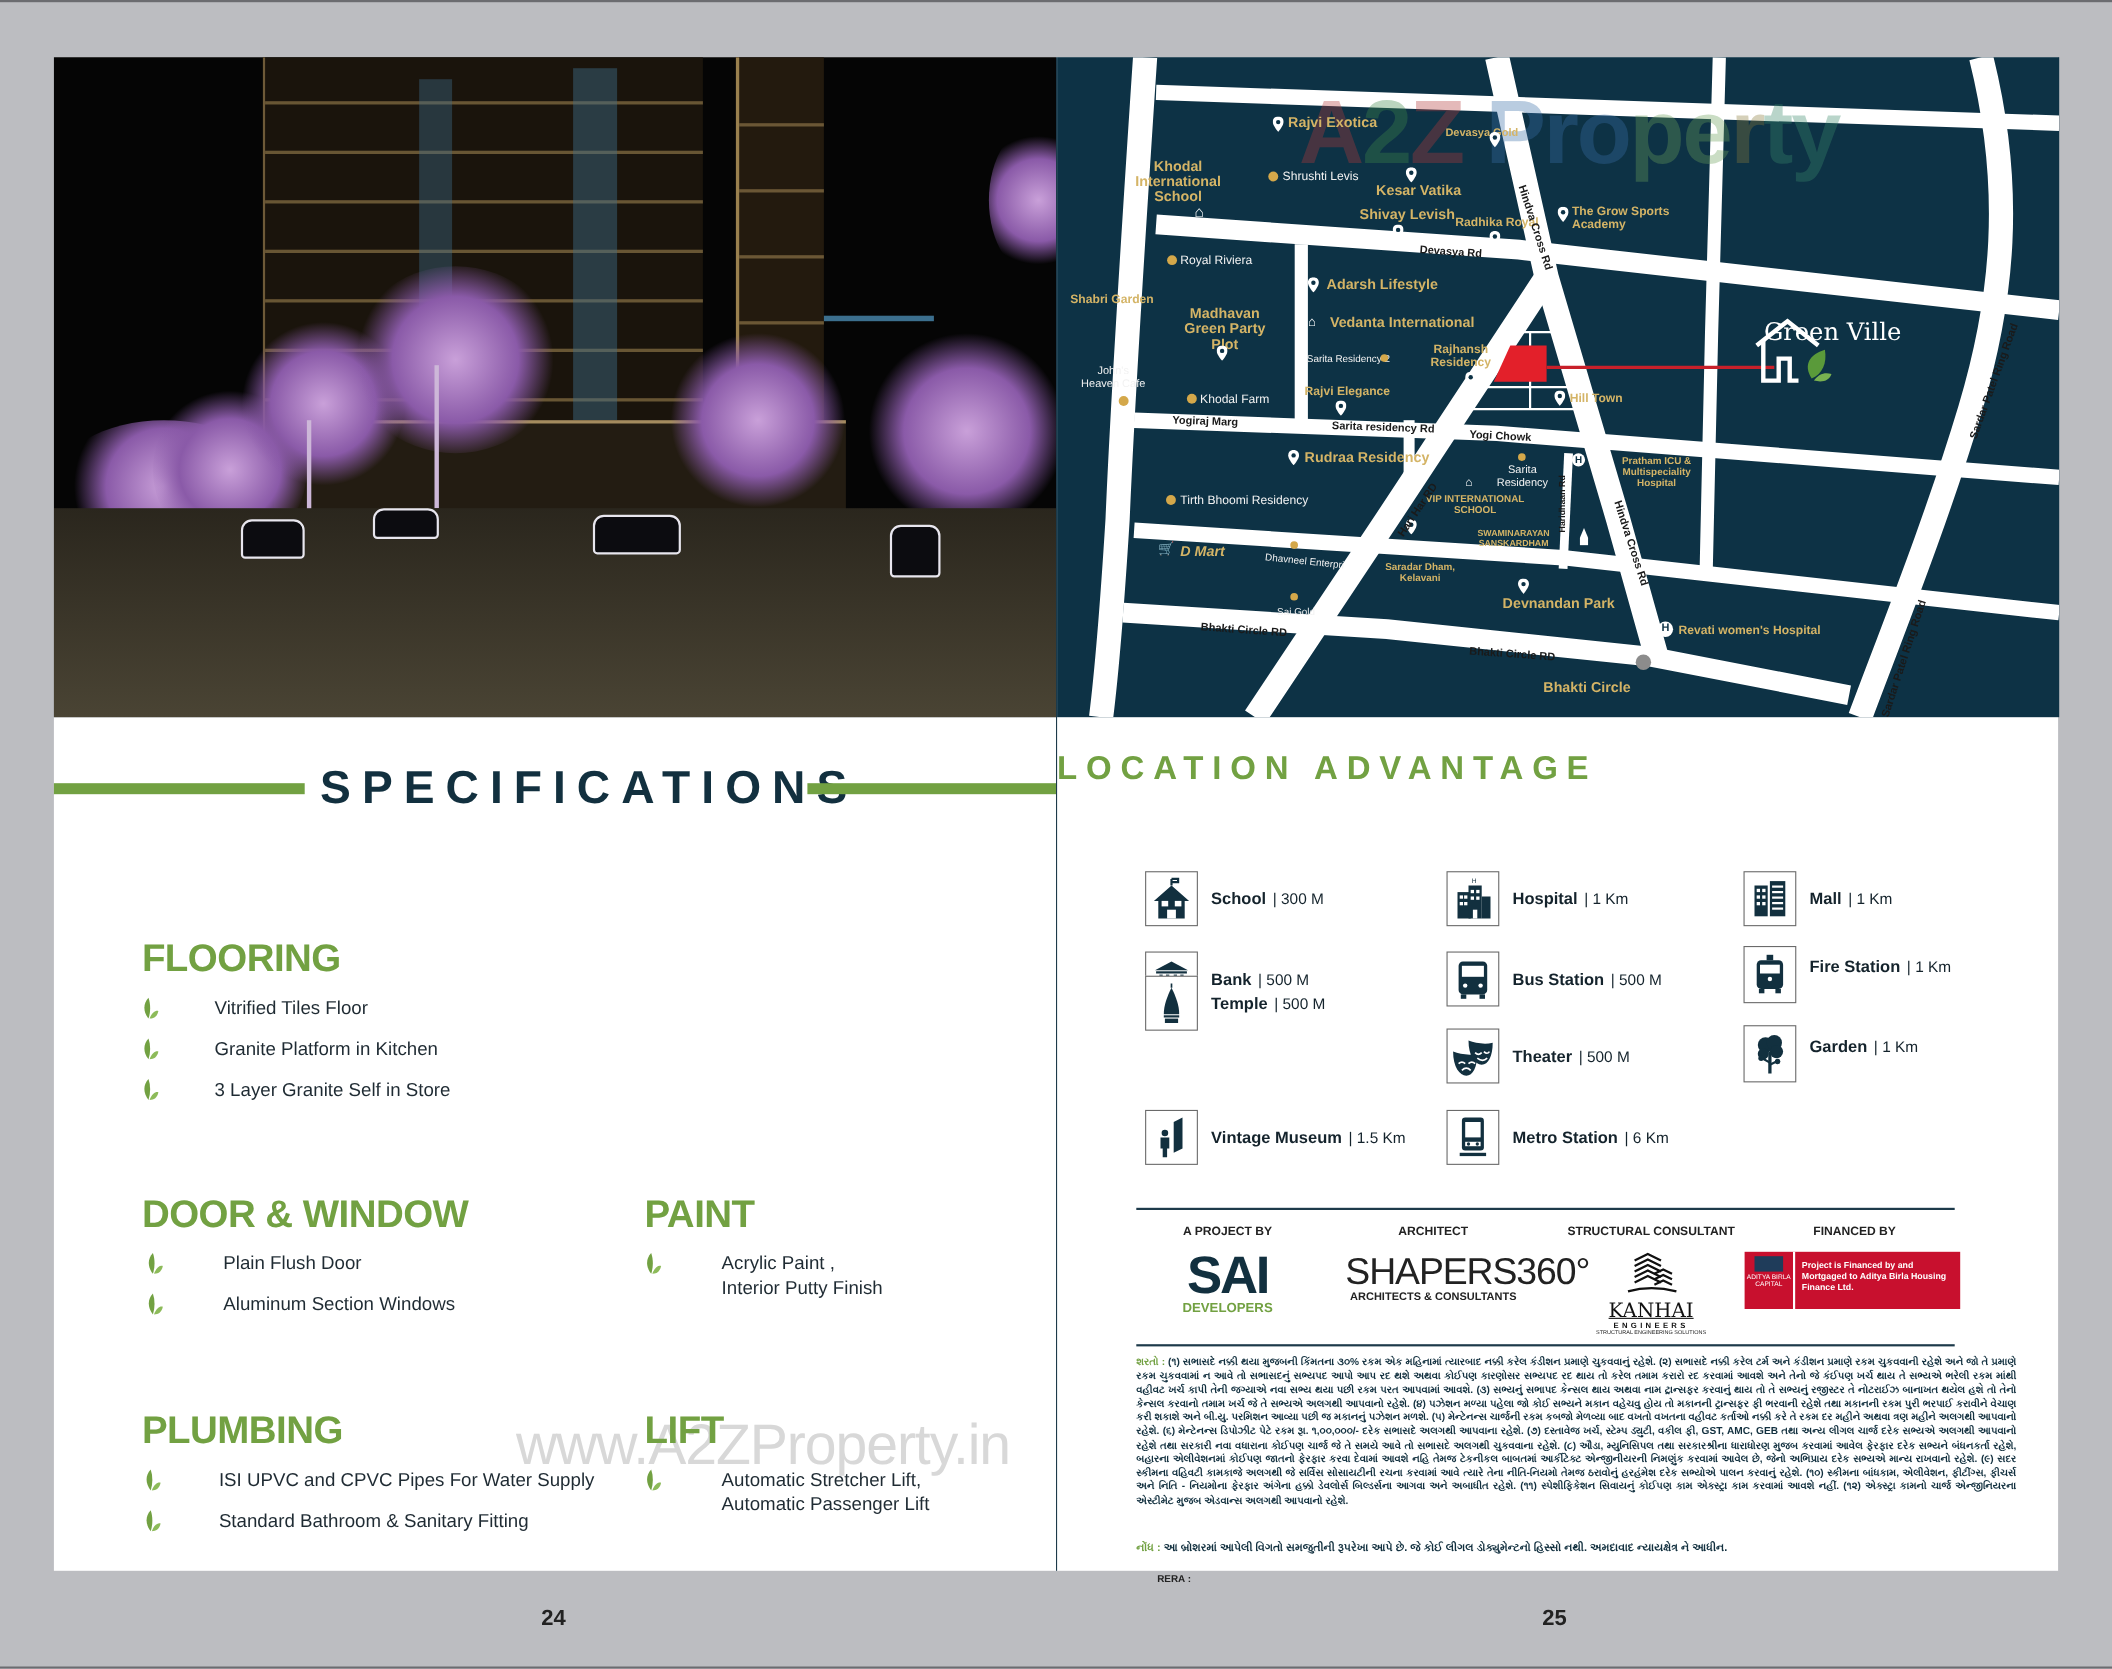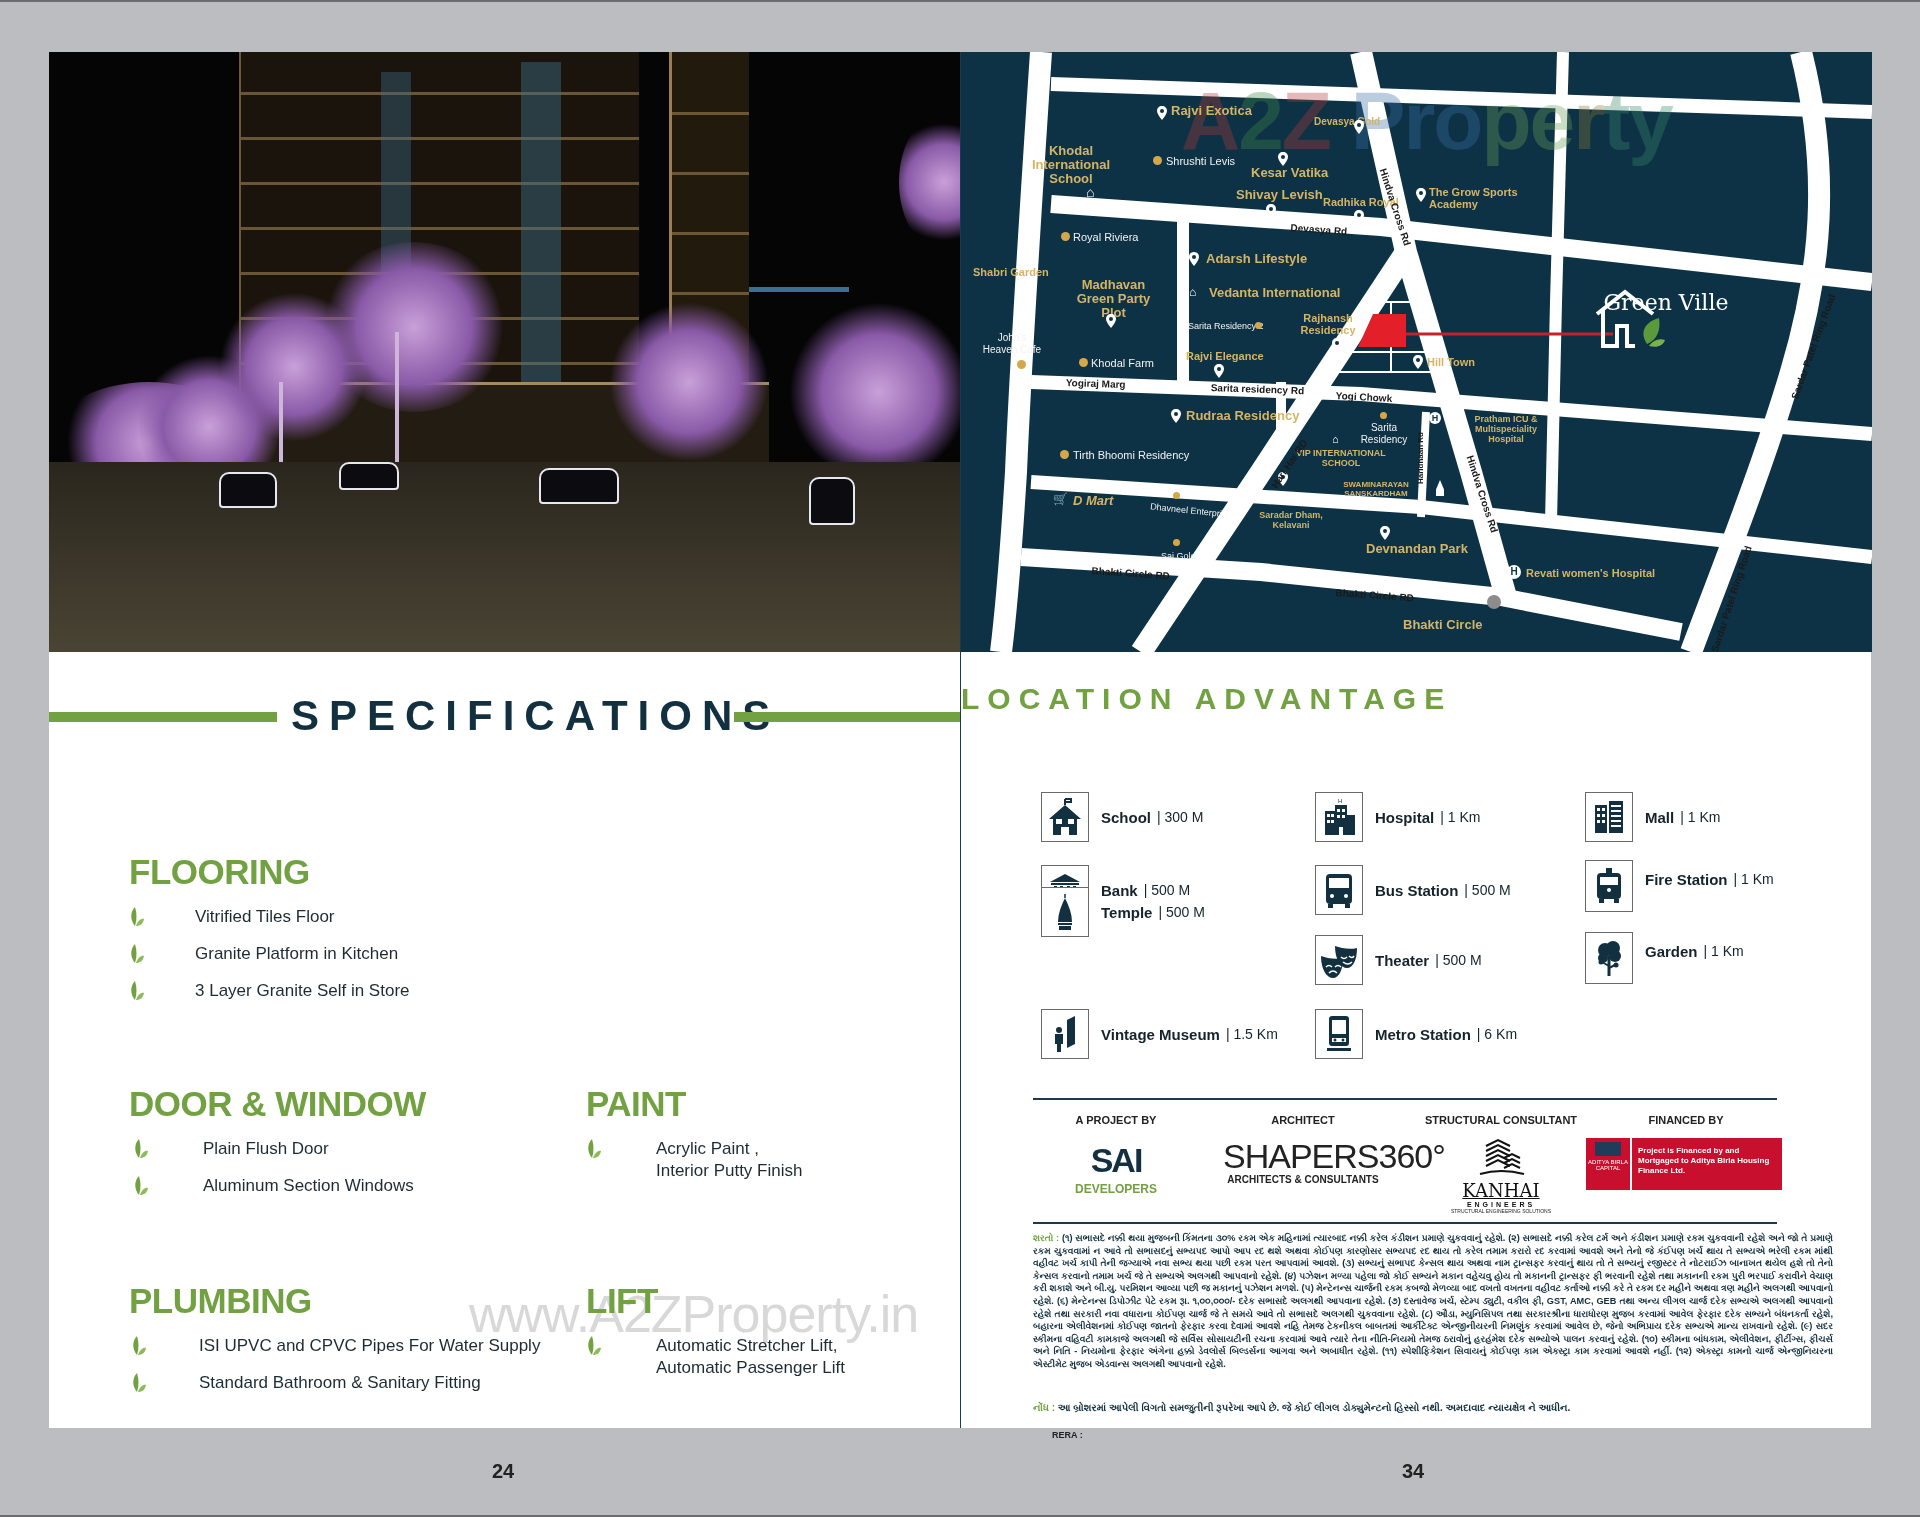--- a/index.html
+++ b/index.html
@@ -48,21 +48,21 @@
   
   .la-title { position: absolute; left: 0; width: 911px; top: 630px; text-align: left; font-size: 30px; font-weight: bold; letter-spacing: 8px; color: #72a142; }
   .la-item { position: absolute; display: flex; align-items: center; }
   .la-icon { width: 48px; height: 50px; border: 1px solid #6a6a6a; background: #fff; display: flex; align-items: center; justify-content: center; margin-right: 12px; }
   .la-label { font-size: 15px; font-weight: bold; color: #14232c; }
   .la-dist { font-size: 14px; color: #14232c; margin-left: 6px; }
 
   .credits-line { position: absolute; left: 72px; width: 744px; height: 2px; background: #1d3a4a; }
   .credit { position: absolute; text-align: center; }
   .credit-cap { font-size: 11px; font-weight: bold; color: #222; margin-bottom: 12px; }
-  .sai { font-size: 34px; font-weight: bold; color: #12303f; letter-spacing: -2px; line-height: 44px; }
+  .sai { font-size: 48px; font-weight: bold; color: #12303f; letter-spacing: -2px; line-height: 44px; }
   .sai-sub { font-size: 12px; font-weight: bold; color: #72a142; }
   .shapers { font-size: 34px; color: #222; letter-spacing: -1px; line-height: 36px; font-family: "Liberation Sans Narrow", "Liberation Sans", sans-serif; }
   .shapers-sub { font-size: 10px; font-weight: bold; color: #222; }
   .kanhai { font-family: "DejaVu Serif", serif; font-size: 18px; color: #111; text-decoration: underline; }
   .kanhai-sub { font-size: 7px; letter-spacing: 3px; color: #111; font-weight: bold; }
   .fin-box { display: flex; height: 52px; }
   .fin-a { width: 46px; background: #c8102e; color: #fff; font-size: 6px; padding: 4px 2px; border-right: 2px solid #fff; }
   .fin-a .logo { width: 26px; height: 14px; background: #1f3c5a; margin: 0 auto 3px; }
   .fin-b { width: 150px; background: #c8102e; color: #fff; font-size: 8px; font-weight: bold; text-align: left; padding: 8px 6px; line-height: 10px; }
 
@@ -643,14 +643,14 @@
   <div class="terms">
     <span class="g">શરતો :</span> <span>(૧) સભાસદે નક્કી થયા મુજબની કિંમતના ૩૦% રકમ એક મહિનામાં ત્યારબાદ નક્કી કરેલ કંડીશન પ્રમાણે ચુકવવાનું રહેશે. (૨) સભાસદે નક્કી કરેલ ટર્મ અને કંડીશન પ્રમાણે રકમ ચુકવવાની રહેશે અને જો તે પ્રમાણે રકમ ચુકવવામાં ન આવે તો સભાસદનું સભ્યપદ આપો આપ રદ થશે અથવા કોઈપણ કારણોસર સભ્યપદ રદ થાય તો કરેલ તમામ કરારો રદ કરવામાં આવશે અને તેનો જે કંઈપણ ખર્ચ થાય તે સભ્યએ ભરેલી રકમ માંથી વહીવટ ખર્ચ કાપી તેની જગ્યાએ નવા સભ્ય થયા પછી રકમ પરત આપવામાં આવશે. (૩) સભ્યનું સભાપદ કેન્સલ થાય અથવા નામ ટ્રાન્સફર કરવાનું થાય તો તે સભ્યનું રજીસ્ટર તે નોટરાઈઝ બાનાખત થયેલ હશે તો તેનો કેન્સલ કરવાનો તમામ ખર્ચ જે તે સભ્યએ અલગથી આપવાનો રહેશે. (૪) પઝેશન મળ્યા પહેલા જો કોઈ સભ્યને મકાન વહેચવુ હોય તો મકાનની ટ્રાન્સફર ફી ભરવાની રહેશે તથા મકાનની રકમ પુરી ભરપાઈ કરાવીને વેચાણ કરી શકાશે અને બી.યુ. પરમિશન આવ્યા પછી જ મકાનનું પઝેશન મળશે. (૫) મેન્ટેનન્સ ચાર્જની રકમ કબજો મેળવ્યા બાદ વખતો વખતના વહીવટ કર્તાઓ નક્કી કરે તે રકમ દર મહીને અથવા ત્રણ મહીને અલગથી આપવાનો રહેશે. (૬) મેન્ટેનન્સ ડિપોઝીટ પેટે રકમ રૂા. ૧,૦૦,૦૦૦/- દરેક સભાસદે અલગથી આપવાના રહેશે. (૭) દસ્તાવેજ ખર્ચ, સ્ટેમ્પ ડ્યુટી, વકીલ ફી, GST, AMC, GEB તથા અન્ય લીગલ ચાર્જ દરેક સભ્યએ અલગથી આપવાનો રહેશે તથા સરકારી નવા વધારાના કોઈપણ ચાર્જ જે તે સમયે આવે તો સભાસદે અલગથી ચુકવવાના રહેશે. (૮) ઔડા, મ્યુનિસિપલ તથા સરકારશ્રીના ધારાધોરણ મુજબ કરવામાં આવેલ ફેરફાર દરેક સભ્યને બંધનકર્તા રહેશે, બહારના એલીવેશનમાં કોઈપણ જાતનો ફેરફાર કરવા દેવામાં આવશે નહિ તેમજ ટેકનીકલ બાબતમાં આર્કીટેક્ટ એન્જીનીયરની નિમણુંક કરવામાં આવેલ છે, જેનો અભિપ્રાય દરેક સભ્યએ માન્ય રાખવાનો રહેશે. (૯) સદર સ્કીમના વહિવટી કામકાજે અલગથી જે સર્વિસ સોસાયટીની રચના કરવામાં આવે ત્યારે તેના નીતિ-નિયમો તેમજ ઠરાવોનું હરહંમેશ દરેક સભ્યોએ પાલન કરવાનું રહેશે. (૧૦) સ્કીમના બાંધકામ, એલીવેશન, ફીટીંગ્સ, ફીચર્સ અને નિતિ - નિયમોના ફેરફાર અંગેના હક્કો ડેવલોર્સ બિલ્ડર્સના આગવા અને અબાધીત રહેશે. (૧૧) સ્પેશીફિકેશન સિવાયનું કોઈપણ કામ એક્સ્ટ્રા કામ કરવામાં આવશે નહીં. (૧૨) એક્સ્ટ્રા કામનો ચાર્જ એન્જીનિયરના એસ્ટીમેટ મુજબ એડવાન્સ અલગથી આપવાનો રહેશે.</span>
   </div>
   <div class="note">
     <span class="g">નોંધ :</span> <span>આ બ્રોશરમાં આપેલી વિગતો સમજુતીની રૂપરેખા આપે છે. જે કોઈ લીગલ ડોક્યુમેન્ટનો હિસ્સો નથી. અમદાવાદ ન્યાયક્ષેત્ર ને આધીન.</span>
   </div>
   <div class="rera">RERA :</div>
 </div>
 
 <div class="pageno" style="left:492px;">24</div>
-<div class="pageno" style="left:1402px;">34</div>
+<div class="pageno" style="left:1402px;">25</div>
 <div class="bottomline"></div>
 
 </body></html>

